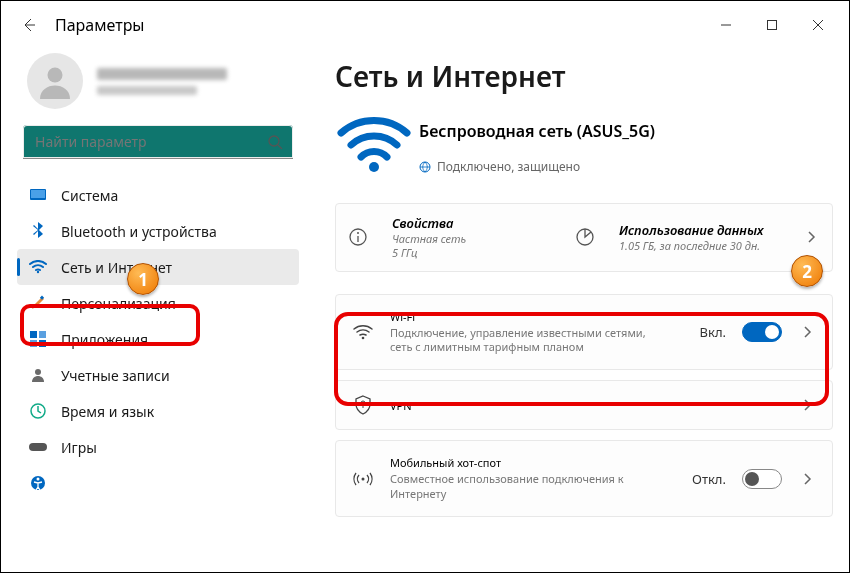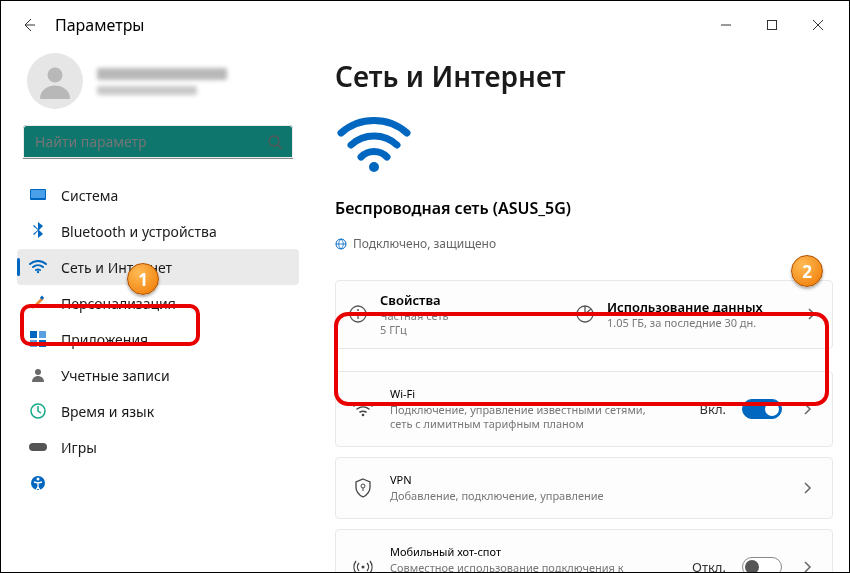--- a/index.html
+++ b/index.html
@@ -32,29 +32,29 @@
   .nav { list-style: none; }
   .nav li { display: flex; align-items: center; gap: 14px; height: 36px; padding: 0 12px; border-radius: 4px; cursor: pointer; font-size: 14px; color: #1a1a1a; position: relative; }
   .nav li.selected { background: #eaeaea; }
   .nav li.selected::before { content: ""; position: absolute; left: 0; top: 9px; bottom: 9px; width: 3px; background: #0067c0; border-radius: 2px; }
   .nav .icon { width: 18px; height: 18px; display: flex; align-items: center; justify-content: center; flex-shrink: 0; }
 
   
   .page-title { font-size: 28px; font-weight: 600; color: #1a1a1a; margin: 8px 0 22px 0; }
 
   
-  .hero { display: flex; align-items: flex-start; gap: 22px; margin-bottom: 28px; flex-direction: column; }
+  .hero { display: flex; align-items: flex-end; gap: 6px; margin-bottom: 28px; }
   .wifi-big { color: #0067c0; }
   .hero-text .t { font-size: 16px; font-weight: 600; }
   .hero-text .s { font-size: 12px; color: #666; margin-top: 16px; display: flex; align-items: center; gap: 6px; }
   .status-dot { color: #0067c0; }
 
   
   .quick { display: flex; align-items: center; gap: 8px; border: 1px solid #e8e8e8; border-radius: 4px; padding: 10px 12px; background: #fdfdfd; }
-  .qcell { display: flex; gap: 12px; align-items: center; flex: 1; }
+  .qcell { display: flex; gap: 24px; align-items: center; flex: 1; font-style: italic; }
   .qcell .qi { color: #555; }
   .qcell .qt { font-size: 13px; font-weight: 600; }
   .qcell .qs { font-size: 11px; color: #777; line-height: 1.3; }
   .chev { color: #666; padding: 0 4px; }
 
   
   .card { display: flex; align-items: center; gap: 16px; border: 1px solid #e8e8e8; border-radius: 4px; padding: 14px 16px; background: #fdfdfd; margin-top: 10px; cursor: pointer; }
   .card .ci { width: 22px; display: flex; justify-content: center; color: #444; }
   .card .ct { flex: 1; }
   .card .ct .t { font-size: 11px; }
@@ -302,21 +302,20 @@
     <div class="card">
       <span class="ci">
           <svg width="18" height="20" viewBox="0 0 18 20">
             <path d="M9 1l7 3v5c0 5-3 8-7 10-4-2-7-5-7-10V4l7-3z" stroke="#444" fill="none" stroke-width="1.3"></path>
             <circle cx="9" cy="8" r="2" stroke="#444" fill="none"></circle>
             <path d="M9 10v3" stroke="#444"></path>
           </svg>
         </span>
       <div class="ct">
         <div class="t">VPN</div>
-        <div class="s">Добавление, подключение, управление</div>
       </div>
       <span class="chev">
           <svg width="10" height="14" viewBox="0 0 10 14">
             <path d="M3 2l5 5-5 5" stroke="#666" stroke-width="1.5" fill="none"></path>
           </svg>
         </span>
     </div>
 
     <div class="card">
       <span class="ci">

